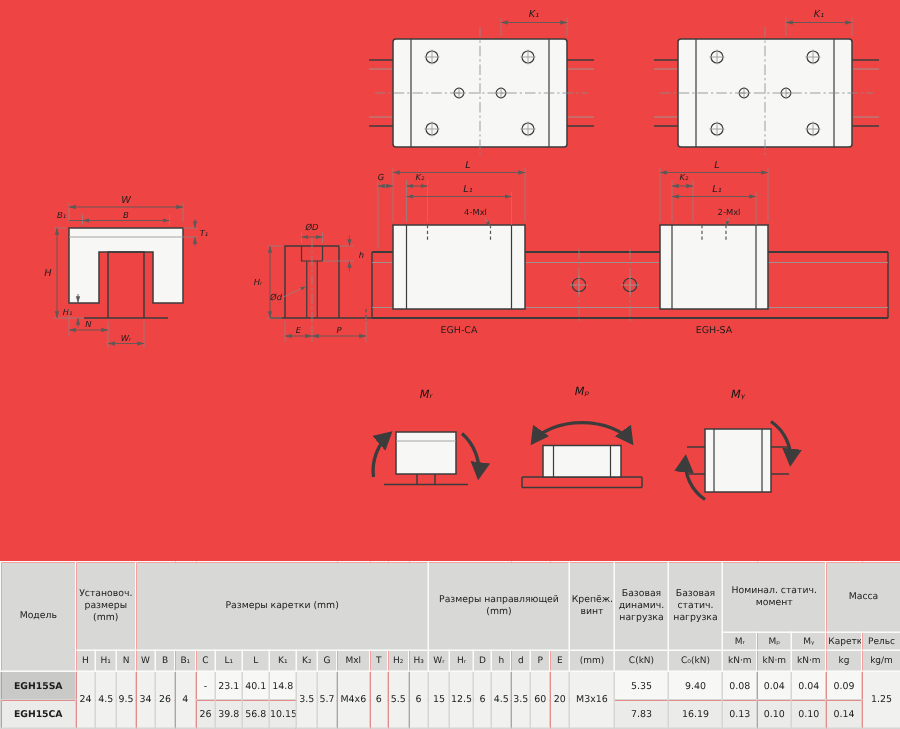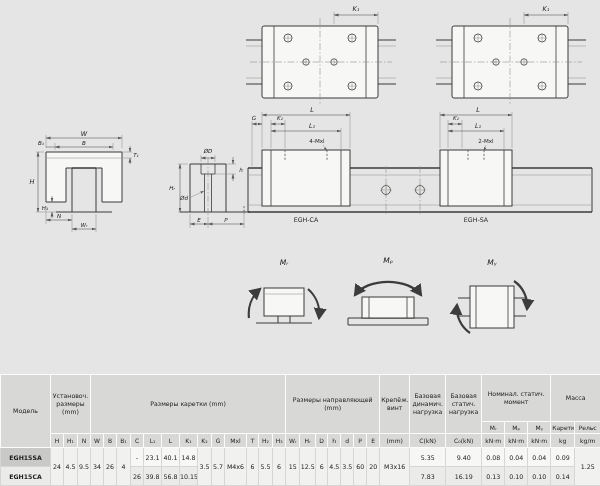--- a/index.html
+++ b/index.html
@@ -1,16 +1,16 @@
 <!DOCTYPE html>
 <html><head>
 <meta charset="utf-8">
 <style>
   html,body{margin:0;padding:0;background:#fff;}
-  .page{position:relative;width:600px;height:486px;background:#e5e5e5;overflow:hidden;font-family:"DejaVu Sans",sans-serif;}
+  .page{position:relative;width:600px;height:486px;background:#ef4444;overflow:hidden;font-family:"DejaVu Sans",sans-serif;}
   .drawing-area{position:absolute;top:0;left:0;width:600px;height:362px;}
   svg text{font-family:"DejaVu Sans",sans-serif;text-anchor:middle;}
   .ol{stroke:#3b3b3b;stroke-width:1;fill:none}
   .ol2{stroke:#3b3b3b;stroke-width:1.3;fill:none}
   .ol08{stroke:#3b3b3b;stroke-width:0.8;fill:none}
   .fillb{fill:#f7f7f5}
   .tl{stroke:#9a9a98;stroke-width:0.6;fill:none}
   .cl{stroke:#8a8a88;stroke-width:0.55;fill:none;stroke-dasharray:7 2 1.5 2}
   .hl{stroke:#555;stroke-width:0.8;fill:none;stroke-dasharray:2.2 1.6}
   .dim{stroke:#5a5a58;stroke-width:0.6;fill:none}

